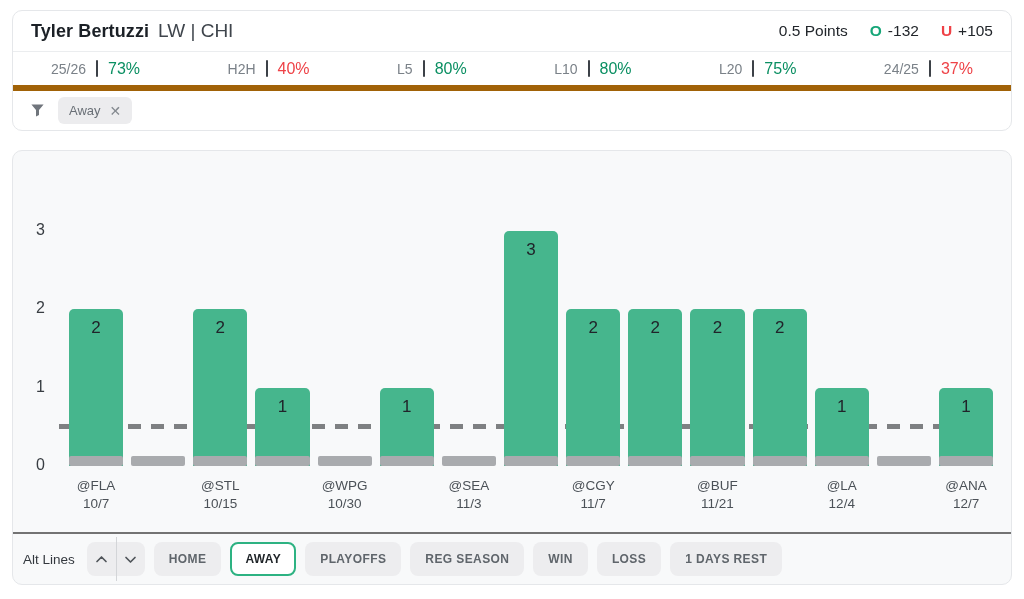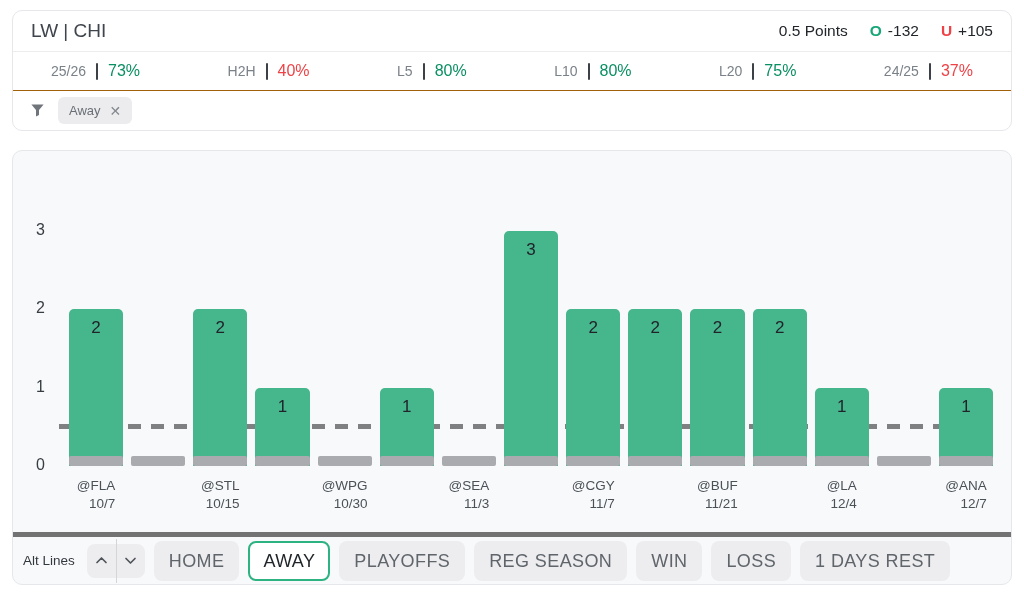--- a/index.html
+++ b/index.html
@@ -28,21 +28,21 @@
   .player-meta { font-size:19px; color:#3f454c; }
   .header-right{ display:flex; align-items:flex-start; gap:22px; font-size:15.5px; color:#22262b; }
   .odds { display:flex; align-items:center; gap:6px; }
   .odds-letter { font-weight:700; font-size:15.5px; }
   .over-letter  { color:var(--over); }
   .under-letter { color:var(--under); }
 
   
   .stats-row {
     height:39px; display:flex; justify-content:space-between;
-    padding:0 38px; border-bottom:1px solid #a16207;
+    padding:0 38px; border-bottom:6px solid #a16207;
   }
   .stat { display:flex; align-items:center; }
   .stat-label { font-size:14px; color:#7a8188; }
   .stat-sep { width:2px; height:17px; background:#3c4147; margin:0 10px; border-radius:1px; }
   .stat-value { font-size:16px; font-weight:400; }
   .stat-value.pos { color:var(--pos); }
   .stat-value.neg { color:var(--neg); }
 
   
   .filter-row { height:39px; display:flex; align-items:center; padding:0 17px; gap:13px; }
@@ -72,57 +72,58 @@
   .bar-value {
     position:absolute; top:9px; left:0; right:0; text-align:center;
     font-size:17px; color:#20242a;
   }
   .bar-base {
     position:absolute; bottom:0; left:0; width:100%; height:10px;
     background:var(--zerobar); border-radius:2px;
   }
   .xlabel {
     position:absolute; top:calc(100% + 11px); left:50%; transform:translateX(-50%);
-    text-align:right; font-size:13.5px; color:#4b5157; line-height:18px; white-space:nowrap;
+    text-align:center; font-size:13.5px; color:#4b5157; line-height:18px; white-space:nowrap;
   }
 
   
   .controls {
     position:absolute; left:0; right:0; bottom:0; height:52px;
-    border-top:5px solid #737373; display:flex; align-items:center;
+    border-top:2px solid #737373; display:flex; align-items:center;
     padding:0 10px; gap:9px; border-radius:0 0 10px 10px;
   }
   .alt-lines-label { font-size:13.5px; color:#33383e; margin-right:3px; }
   .stepper { position:relative; display:flex; background:#ededef; border-radius:8px; height:34px; }
   .step-btn {
     width:29px; border:none; background:transparent; display:flex;
     align-items:center; justify-content:center; cursor:pointer; border-radius:8px;
   }
   .step-divider {
     position:absolute; left:50%; top:-5px; bottom:-5px; width:1px; background:#d3d5d8;
   }
   .fbtn {
-    border:none; background:#ededef; color:#5f656b; font-size:18px; font-weight:400;
+    border:none; background:#ededef; color:#5f656b; font-size:12px; font-weight:700;
     letter-spacing:.4px; padding:11px 15px; border-radius:8px; cursor:pointer;
     font-family:inherit; line-height:1;
   }
   .fbtn.active {
     background:#ffffff; color:#1f2428; border:2px solid var(--active-border);
     padding:9px 13px;
   }
 </style>
 </head>
 <body>
 
 <div class="page">
 
   <div class="card card-top">
 
     <div class="header-row">
       <div class="header-left">
+        <span class="player-name">Tyler Bertuzzi</span>
         <span class="player-meta">LW | CHI</span>
       </div>
       <div class="header-right">
         <span class="prop-line">0.5 Points</span>
         <span class="odds">
           <span class="odds-letter over-letter">O</span>
           <span>-132</span>
         </span>
         <span class="odds">
           <span class="odds-letter under-letter">U</span>

